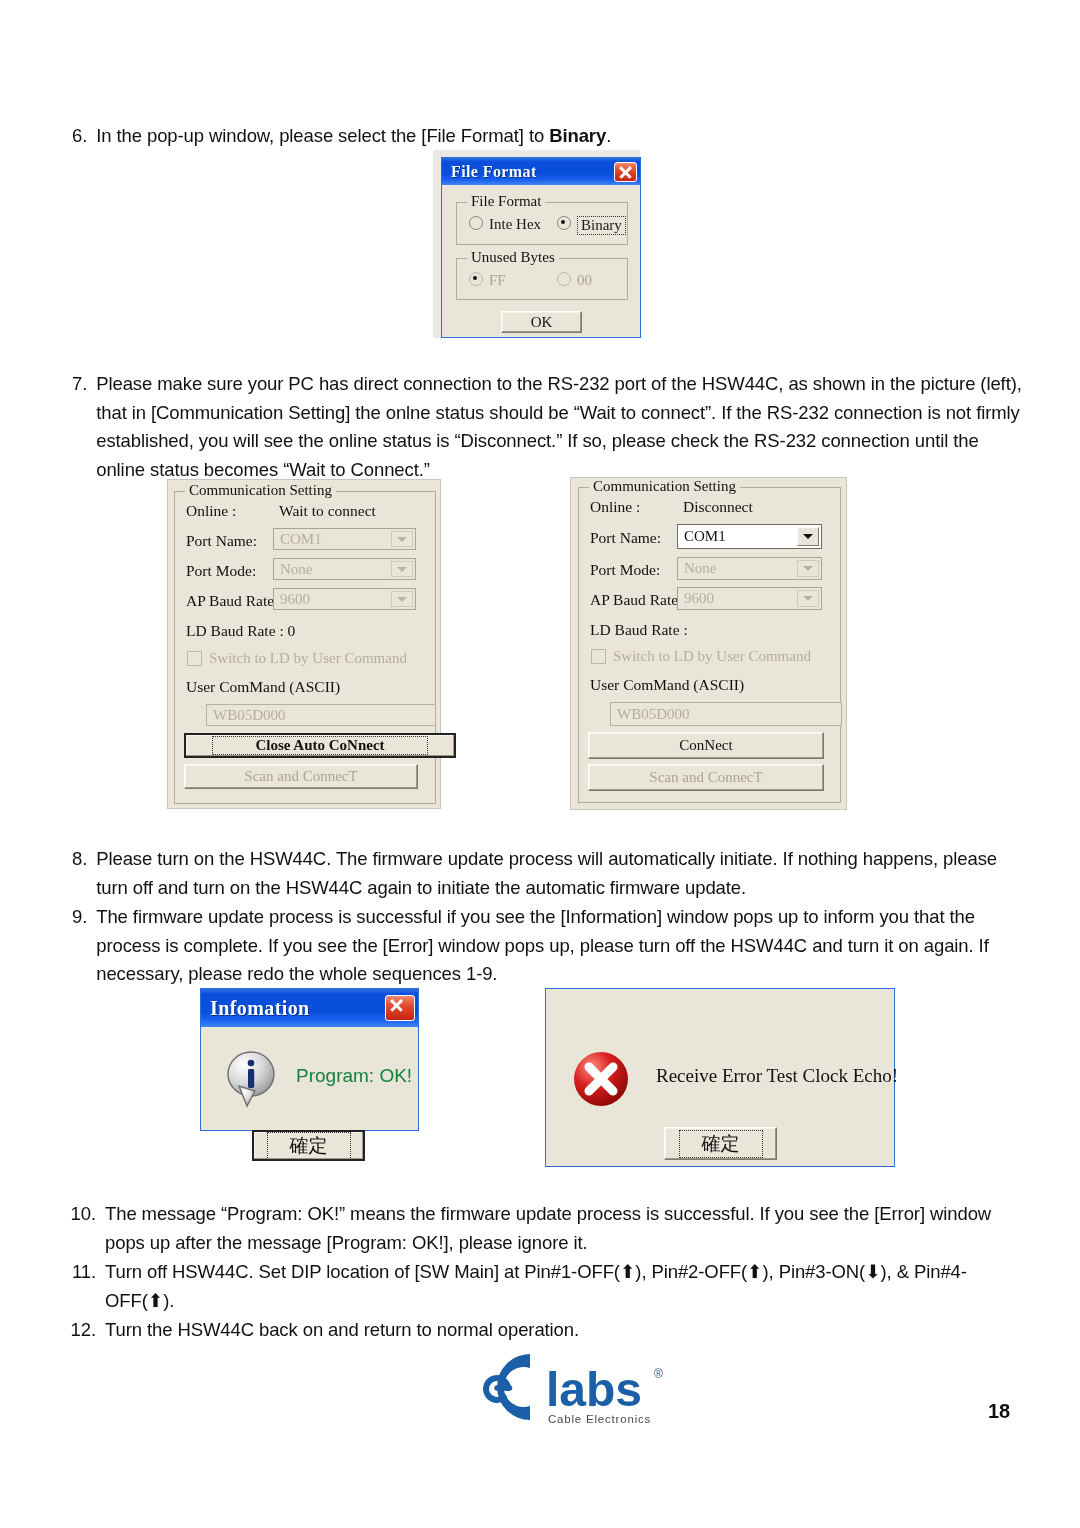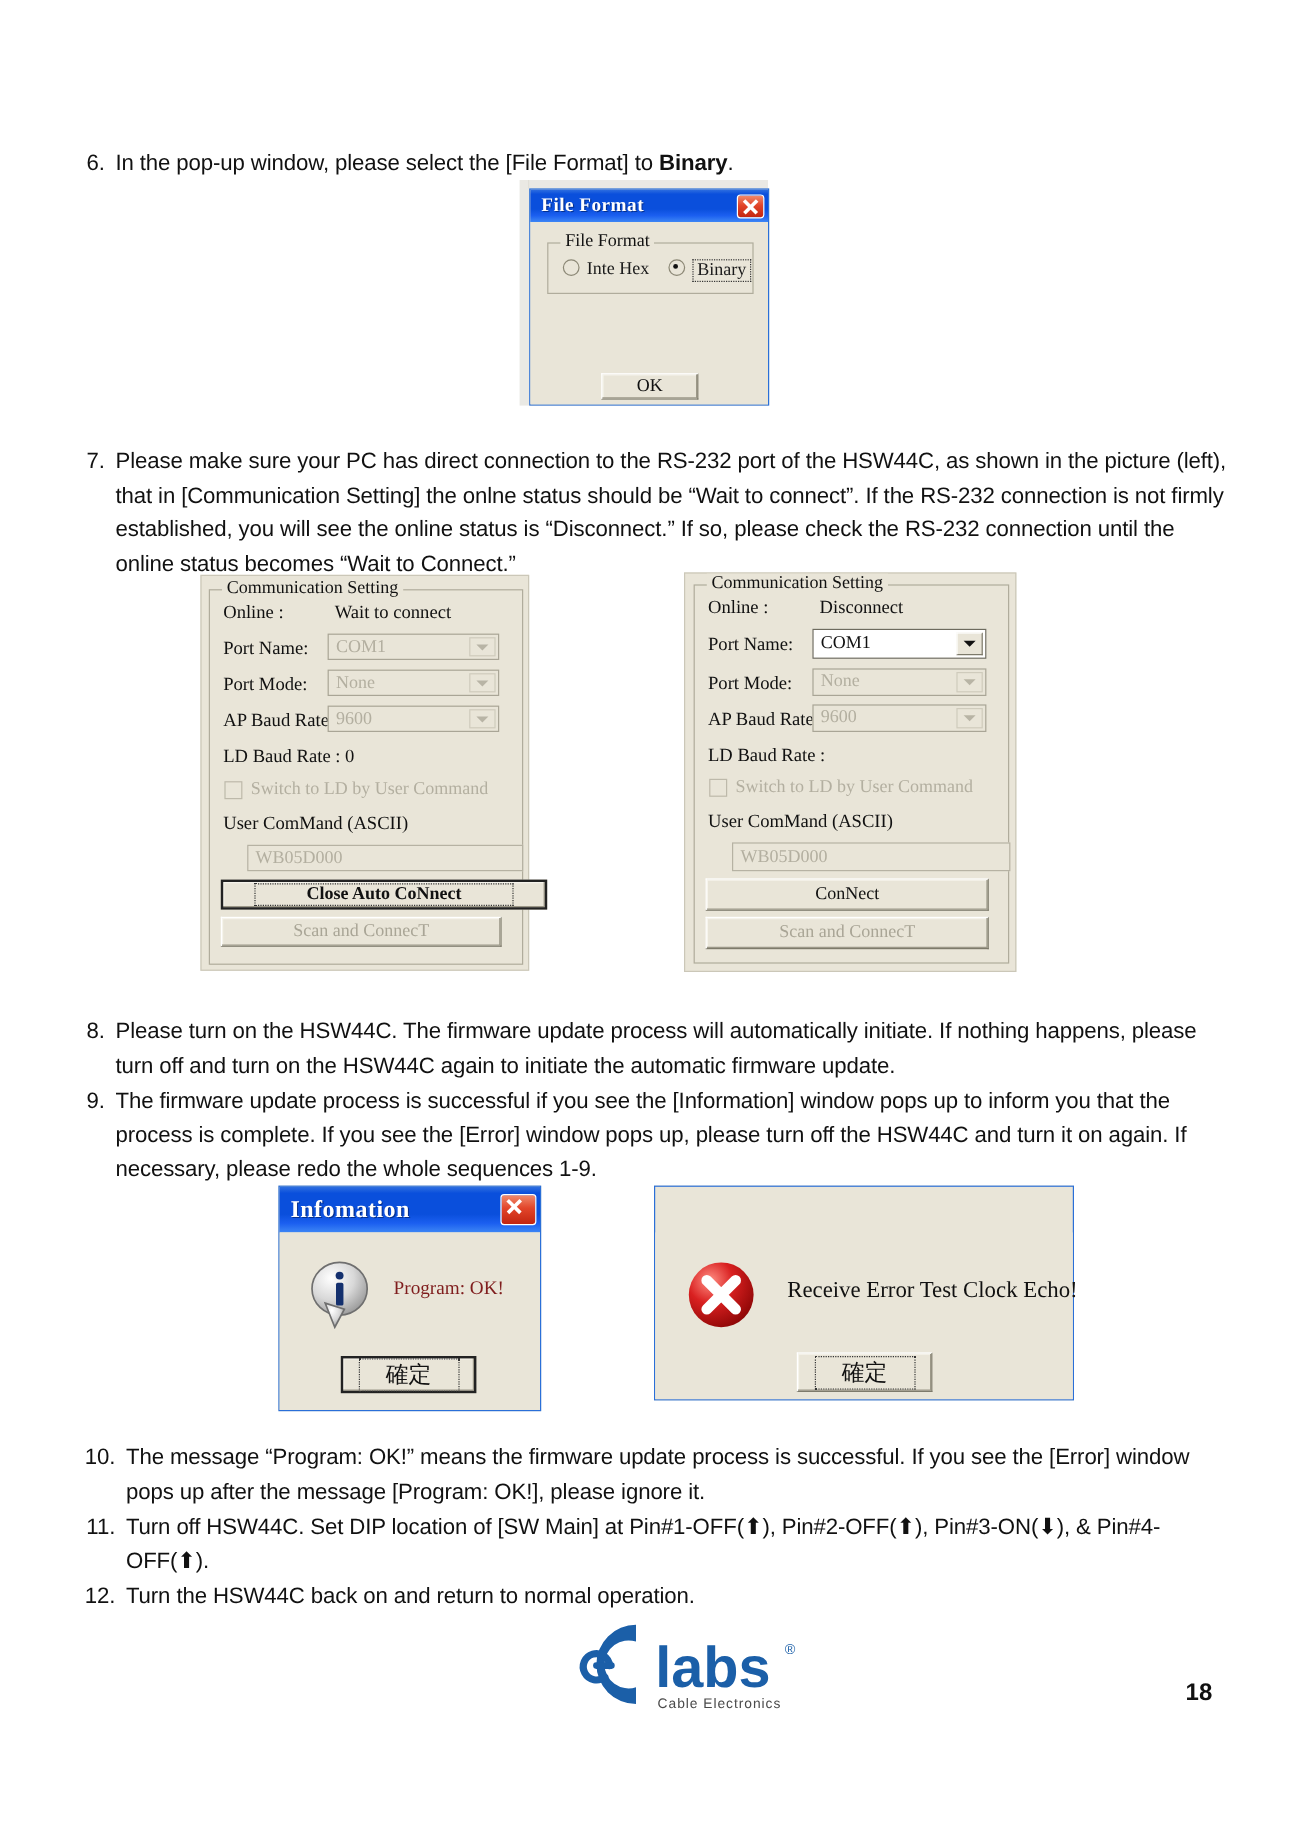--- a/index.html
+++ b/index.html
@@ -256,20 +256,31 @@
       <span class="radio" style="position:absolute; left:12px; top:13px;">
         <span class="dot"></span>
         <span>Inte Hex</span>
       </span>
       <span class="radio checked" style="position:absolute; left:100px; top:13px;">
         <span class="dot"></span>
         <span class="focusbox">Binary</span>
       </span>
     </div>
 
+    <div class="groupbox" style="position:absolute; left:14px; top:73px; width:172px; height:42px;">
+      <span class="gbtitle">Unused Bytes</span>
+      <span class="radio checked dim" style="position:absolute; left:12px; top:13px;">
+        <span class="dot"></span>
+        <span>FF</span>
+      </span>
+      <span class="radio dim" style="position:absolute; left:100px; top:13px;">
+        <span class="dot"></span>
+        <span>00</span>
+      </span>
+    </div>
 
     <div class="btn" style="position:absolute; left:59px; top:126px; width:81px; height:22px;">
       <span>OK</span>
     </div>
   </div>
 </div>
 
 <div class="step" style="left:72px; top:370px; width:955px;">
   <span class="num">7.</span>
   <span class="body">Please make sure your PC has direct connection to the RS-232 port of the HSW44C, as shown in the picture (left), that in [Communication Setting] the onlne status should be “Wait to connect”. If the RS-232 connection is not firmly established, you will see the online status is “Disconnect.” If so, please check the RS-232 connection until the online status becomes “Wait to Connect.”</span>
@@ -388,21 +399,21 @@
 <div class="step" style="left:72px; top:845px; width:945px;">
   <span class="num">8.</span>
   <span class="body">Please turn on the HSW44C. The firmware update process will automatically initiate. If nothing happens, please turn off and turn on the HSW44C again to initiate the automatic firmware update.</span>
 </div>
 
 <div class="step" style="left:72px; top:903px; width:945px;">
   <span class="num">9.</span>
   <span class="body">The firmware update process is successful if you see the [Information] window pops up to inform you that the process is complete. If you see the [Error] window pops up, please turn off the HSW44C and turn it on again. If necessary, please redo the whole sequences 1-9.</span>
 </div>
 
-<div style="position:absolute; left:232px; top:988px; width:219px; height:188px;
+<div style="position:absolute; left:200px; top:988px; width:219px; height:143px;
             border:1px solid #2a6fd8; box-sizing:border-box; background:#e9e5d8;">
   <div class="titlebar" style="height:38px;">
     <span class="tbtext" style="font-size:20px;">Infomation</span>
     <span class="closebtn" style="width:30px;height:26px;"></span>
   </div>
   <div class="winbody" style="position:absolute; left:0; top:38px; right:0; bottom:0;">
 
     <svg style="position:absolute; left:24px; top:23px;" width="54" height="58" viewBox="0 0 54 58">
       <defs>
         <radialGradient id="ig" cx="35%" cy="30%" r="75%">
@@ -410,22 +421,22 @@
           <stop offset="55%" stop-color="#d8d8d8"></stop>
           <stop offset="100%" stop-color="#9a9a9a"></stop>
         </radialGradient>
       </defs>
       <ellipse cx="26" cy="24" rx="23" ry="22" fill="url(#ig)" stroke="#6f6f6f" stroke-width="1.4"></ellipse>
       <path d="M14 36 L22 56 L30 41 Z" fill="url(#ig)" stroke="#6f6f6f" stroke-width="1.4"></path>
       <circle cx="26" cy="13" r="3.3" fill="#14306e"></circle>
       <rect x="23" y="19" width="6.2" height="19" rx="1.4" fill="#14306e"></rect>
     </svg>
 
-    <span style="position:absolute; left:95px; top:38px; font-family:Liberation Serif, serif;
-                 font-size:16px; color:#7f1d1d; white-space:nowrap;">Program: OK!</span>
+    <span style="position:absolute; left:95px; top:38px; font-family:Liberation Sans, sans-serif;
+                 font-size:19px; color:#15803d; white-space:nowrap;">Program: OK!</span>
 
     <span class="btn defaultbtn" style="position:absolute; left:51px; top:103px; width:113px; height:31px;">
       <span class="focusbox" style="border-style:dotted; padding:0 22px; font-size:19px;">確定</span>
     </span>
   </div>
 </div>
 
 <div style="position:absolute; left:545px; top:988px; width:350px; height:179px;
             border:1px solid #2a6fd8; box-sizing:border-box; background:#e9e5d8;">
   <div class="winbody" style="position:absolute; left:0; top:38px; right:0; bottom:0;">

